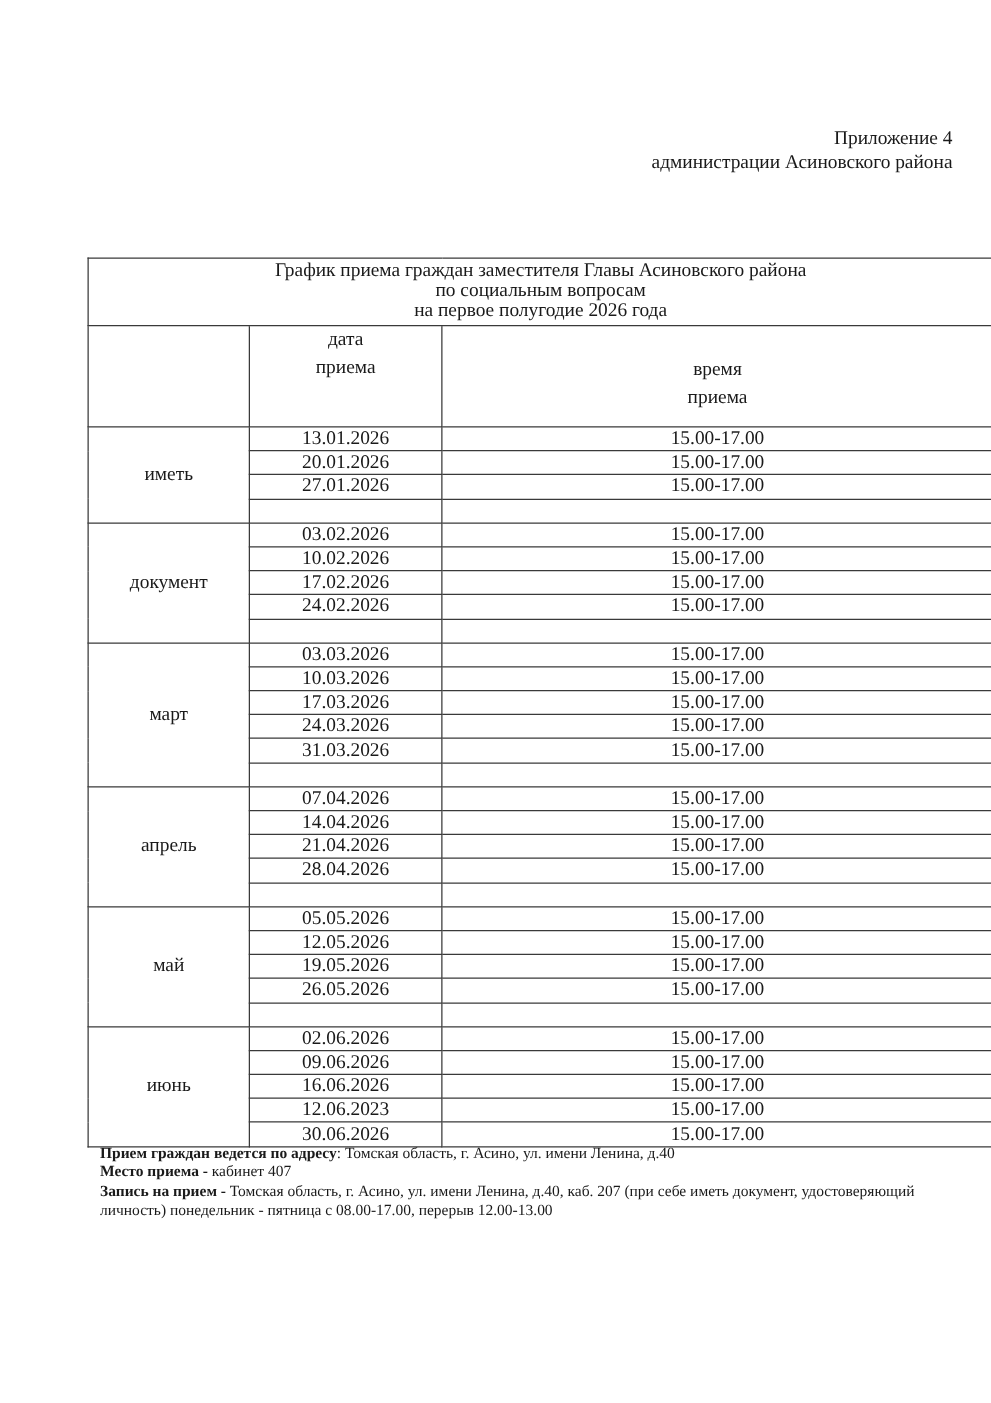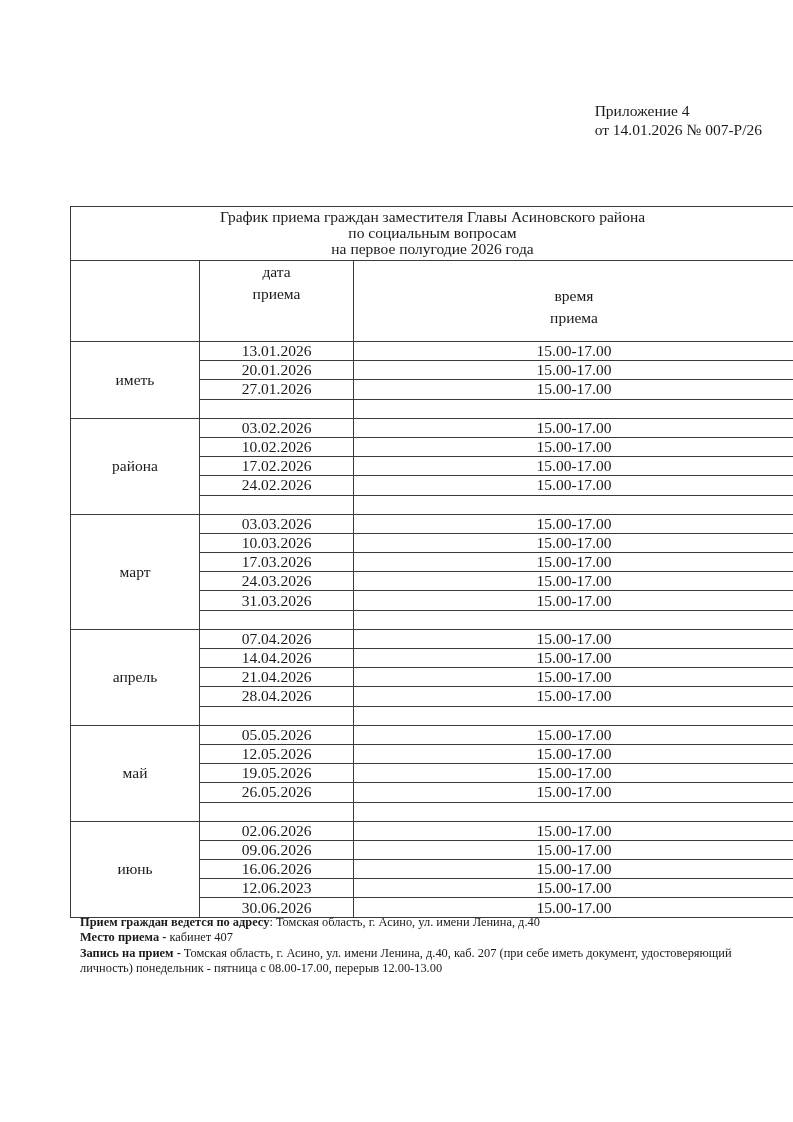--- a/index.html
+++ b/index.html
@@ -1,38 +1,38 @@
 <!DOCTYPE html>
 <html><head>
 <meta charset="utf-8">
 <style>
   html, body { margin: 0; padding: 0; background: #ffffff; }
   body { width: 793px; height: 1122px; position: relative; overflow: hidden;
          font-family: "Liberation Serif", "DejaVu Serif", serif; color: #1a1a1a; }
-  .approval { position: absolute; right: 31px; top: 101px; 
+  .approval { position: absolute; right: 31px; top: 101px; text-align: right;
               font-size: 15.5px; line-height: 19px; }
   table.sched { position: absolute; left: 70px; top: 206px; width: 725px;
                 border-collapse: collapse; font-size: 15.5px; }
   table.sched td { border: 1px solid #3a3a3a; padding: 0; text-align: center; vertical-align: middle; }
   .title-cell { height: 51px; line-height: 16px; padding-top: 2px !important; vertical-align: top !important; }
   .hdr-cell { height: 56px; line-height: 22px; vertical-align: top !important; }
   .col-month { width: 128px; }
   .col-date { width: 153px; }
   td.d { height: 18.2px; line-height: 18px; }
   td.empty { height: 18.2px; }
   .notes { position: absolute; left: 80px; top: 915px; width: 680px;
            font-size: 12.4px; line-height: 15.4px; }
   .notes b { font-weight: bold; }
 </style>
 </head>
 <body>
 
 <div class="approval">
   <div>Приложение 4</div>
-  <div>от 14.01.2026 № 007-Р/26</div>
+  <div>администрации Асиновского района</div>
 </div>
 
 <table class="sched">
   <tbody id="sched-body">
     <tr>
       <td colspan="3" class="title-cell">
         <div>График приема граждан заместителя Главы Асиновского района</div>
         <div>по социальным вопросам</div>
         <div>на первое полугодие 2026 года</div>
       </td>
@@ -59,21 +59,21 @@
       </tr>
       <tr>
         <td class="d">27.01.2026</td>
         <td class="d">15.00-17.00</td>
       </tr>
       <tr>
         <td class="empty"></td>
         <td class="empty"></td>
       </tr>
       <tr>
-        <td rowspan="5">района</td>
+        <td rowspan="5">документ</td>
         <td class="d">03.02.2026</td>
         <td class="d">15.00-17.00</td>
       </tr>
       <tr>
         <td class="d">10.02.2026</td>
         <td class="d">15.00-17.00</td>
       </tr>
       <tr>
         <td class="d">17.02.2026</td>
         <td class="d">15.00-17.00</td>

